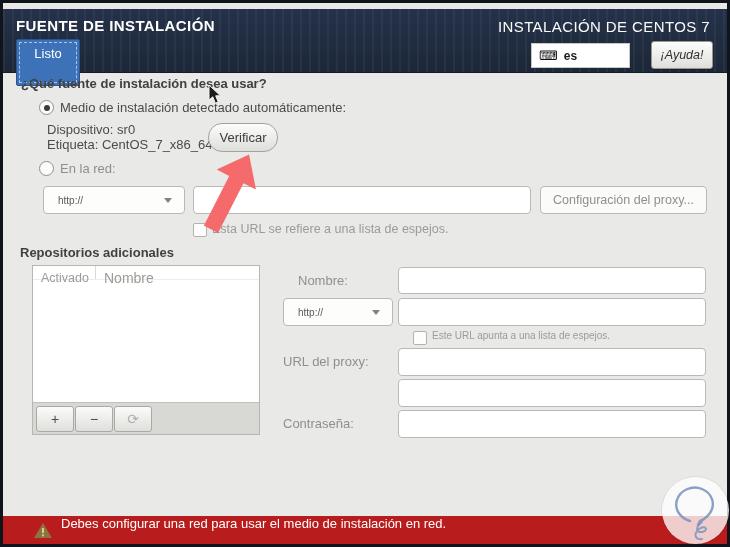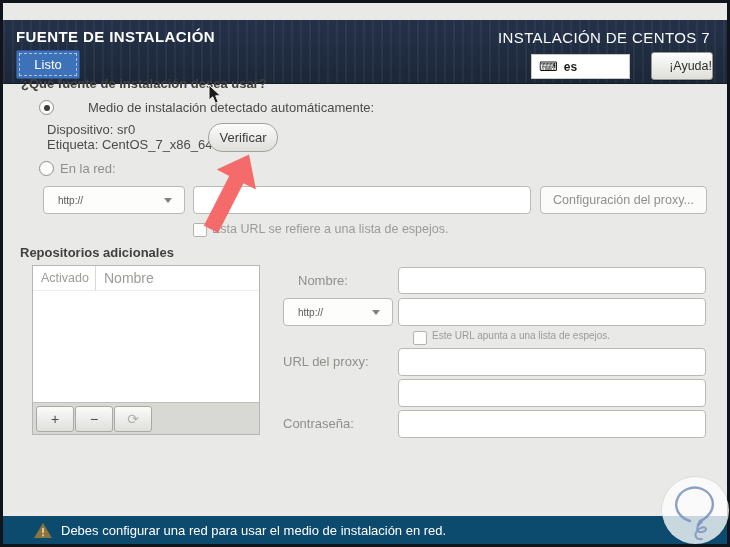--- a/index.html
+++ b/index.html
@@ -2,38 +2,38 @@
 <html><head>
 <meta charset="utf-8">
 <style>
   * { margin:0; padding:0; box-sizing:border-box; }
   html,body { width:730px; height:547px; overflow:hidden; }
   body { font-family:"Liberation Sans", sans-serif; font-size:13px; }
   .frame { position:relative; width:730px; height:547px; background:#10151c; overflow:hidden; }
   .content-bg { position:absolute; left:3px; top:3px; width:724px; height:541px; background:#e9e9e7; }
 
   
-  .header { position:absolute; left:3px; top:20px; width:724px; height:64px;
+  .header { position:absolute; left:3px; top:9px; width:724px; height:64px;
     background:#1f2b3e;
     background-image:repeating-linear-gradient(90deg, rgba(255,255,255,0.045) 0 2px, rgba(255,255,255,0) 2px 9px),
                      linear-gradient(#243149,#1c2838);
     border-bottom:1px solid #131c29; }
   .screen-title { position:absolute; left:13px; top:8px; color:#ffffff; font-size:15px; font-weight:bold; letter-spacing:0.4px; }
   .product-title { position:absolute; right:17px; top:9px; color:#fbfbfb; font-size:15px; letter-spacing:0.4px; }
-  .done-btn { position:absolute; left:13px; top:30px; width:64px; height:29px; background:#3d72b9;
+  .done-btn { position:absolute; left:13px; top:30px; width:64px; height:47px; background:#3d72b9;
     border:1px solid #2a5591; color:#fff; font-size:13px; text-align:center; line-height:27px;
     outline:1px dashed #a9c4e4; outline-offset:-4px; border-radius:2px; cursor:pointer; }
   .kbd-box { position:absolute; left:528px; top:34px; width:99px; height:25px; background:#ffffff;
     border:1px solid #c8c8c5; display:flex; align-items:center; padding-left:7px; gap:6px; }
   .kbd-icon { font-size:13px; color:#111; line-height:1; }
   .kbd-lang { font-size:12px; font-weight:bold; color:#1c1c1c; }
   .help-btn { position:absolute; left:648px; top:32px; width:62px; height:28px;
     background:linear-gradient(#fdfdfc,#dededa); border:1px solid #97978f; border-radius:3px;
-    color:#2f2f2d; font-size:12.5px; text-align:right; line-height:26px; cursor:pointer;
-    box-shadow:0 1px 1px rgba(0,0,0,0.25); }
+    color:#2f2f2d; font-size:12.5px; text-align:center; line-height:26px; cursor:pointer;
+    box-shadow:0 1px 1px rgba(0,0,0,0.25);font-style:italic; }
 
   
   .btn3d { background:linear-gradient(#fcfcfb,#dededb); border:1px solid #a3a39d; border-radius:14px;
     color:#3c3c3a; text-align:center; cursor:pointer; }
   .input { position:absolute; background:#fff; border:1px solid #b9b9b5; border-radius:4px;
     font-family:"Liberation Sans",sans-serif; font-size:13px; color:#3c3c3a; padding:0 8px; }
   .dropdown { position:absolute; background:#fdfdfc; border:1px solid #b9b9b5; border-radius:4px;
     display:flex; align-items:center; justify-content:space-between; padding:0 12px 0 14px; cursor:pointer; }
   .dropdown span.val { color:#5a5a56; font-size:10px; }
   .caret { width:0; height:0; border-left:4.5px solid transparent; border-right:4.5px solid transparent;
@@ -44,35 +44,35 @@
     border-radius:50%; background:#3d3d3b; }
   .checkbox { position:absolute; width:14px; height:14px; background:#fdfdfc; border:1px solid #b2b2ae;
     border-radius:2px; cursor:pointer; }
   .lbl-dark { position:absolute; color:#4b4b49; }
   .lbl-gray { position:absolute; color:#8f8f8b; }
   .bold { font-weight:bold; color:#414140;text-align:center; }
 
   
   .repo-table { position:absolute; left:32px; top:265px; width:228px; height:170px; background:#fff;
     border:1px solid #b6b6b3; }
-  .repo-head { display:flex; height:25px; border-bottom:1px solid #ececea;justify-content:space-between; }
+  .repo-head { display:flex; height:14px; border-bottom:1px solid #ececea;justify-content:space-between; }
   .repo-head .c1 { width:63px; border-right:1px solid #d9d9d6; color:#9b9b97; font-size:12.5px;
     line-height:24px; padding-left:8px; }
   .repo-head .c2 { flex:1; color:#9b9b97; font-size:14px; line-height:24px; padding-left:8px; }
   .repo-body { height:111px; background:#fff; }
   .repo-toolbar { position:absolute; left:0; bottom:0; width:100%; height:32px; background:#d8d8d4;
     border-top:1px solid #c0c0bc; display:flex; align-items:center; padding-left:2px; }
   .tb-btn { width:38px; height:26px; margin-left:1px; background:linear-gradient(#fbfbfa,#dfdfdc);
     border:1px solid #aaaaa5; border-radius:3px; font-size:14px; color:#4b4b49; line-height:24px;
     text-align:center; cursor:pointer; }
   .tb-btn.disabled { color:#b0b0ab; }
 
   
-  .footer { position:absolute; left:3px; top:516px; width:724px; height:28px; background:#0c4a6e;
-    display:flex; align-items:center; }
+  .footer { position:absolute; left:3px; top:516px; width:724px; height:28px; background:#b91c1c;
+    display:flex; }
   .warn-text { color:#ffffff; font-size:13px; margin-left:58px; }
   .warn-icon { position:absolute; left:31px; top:7px; }
 
   
   .logo { position:absolute; left:662px; top:477px; width:67px; height:67px; border-radius:50%;
     background:rgba(255,255,255,0.78); box-shadow:0 0 0 1px rgba(0,0,0,0.06); z-index:6; }
 
   .annotation-arrow { position:absolute; left:208px; top:150px; width:44px; height:84px;
     transform:rotate(27deg); z-index:5; }
   .cursor { position:absolute; left:208px; top:84px; z-index:7; }
@@ -90,21 +90,21 @@
     <div class="kbd-box">
       <span class="kbd-icon">⌨</span>
       <span class="kbd-lang">es</span>
     </div>
     <div class="help-btn">¡Ayuda!</div>
   </div>
 
   <div class="lbl-dark bold" style="left:21px; top:76px;">¿Qué fuente de instalación desea usar?</div>
 
   <div class="radio checked" style="left:39px; top:100px;"></div>
-  <div class="lbl-dark" style="left:60px; top:100px;margin-left:28px;">Medio de instalación detectado automáticamente:</div>
+  <div class="lbl-dark" style="left:60px; top:100px;">Medio de instalación detectado automáticamente:</div>
   <div class="lbl-dark" style="left:47px; top:122px;">Dispositivo: sr0</div>
   <div class="lbl-dark" style="left:47px; top:137px;">Etiqueta: CentOS_7_x86_64</div>
   <div class="btn3d" style="position:absolute; left:208px; top:123px; width:70px; height:29px; line-height:27px; font-size:13px;">Verificar</div>
 
   <div class="radio" style="left:39px; top:161px;"></div>
   <div class="lbl-gray" style="left:60px; top:161px;">En la red:</div>
 
   <div class="dropdown" style="left:43px; top:186px; width:142px; height:28px;">
     <span class="val">http://</span>
     <span class="caret"></span>

